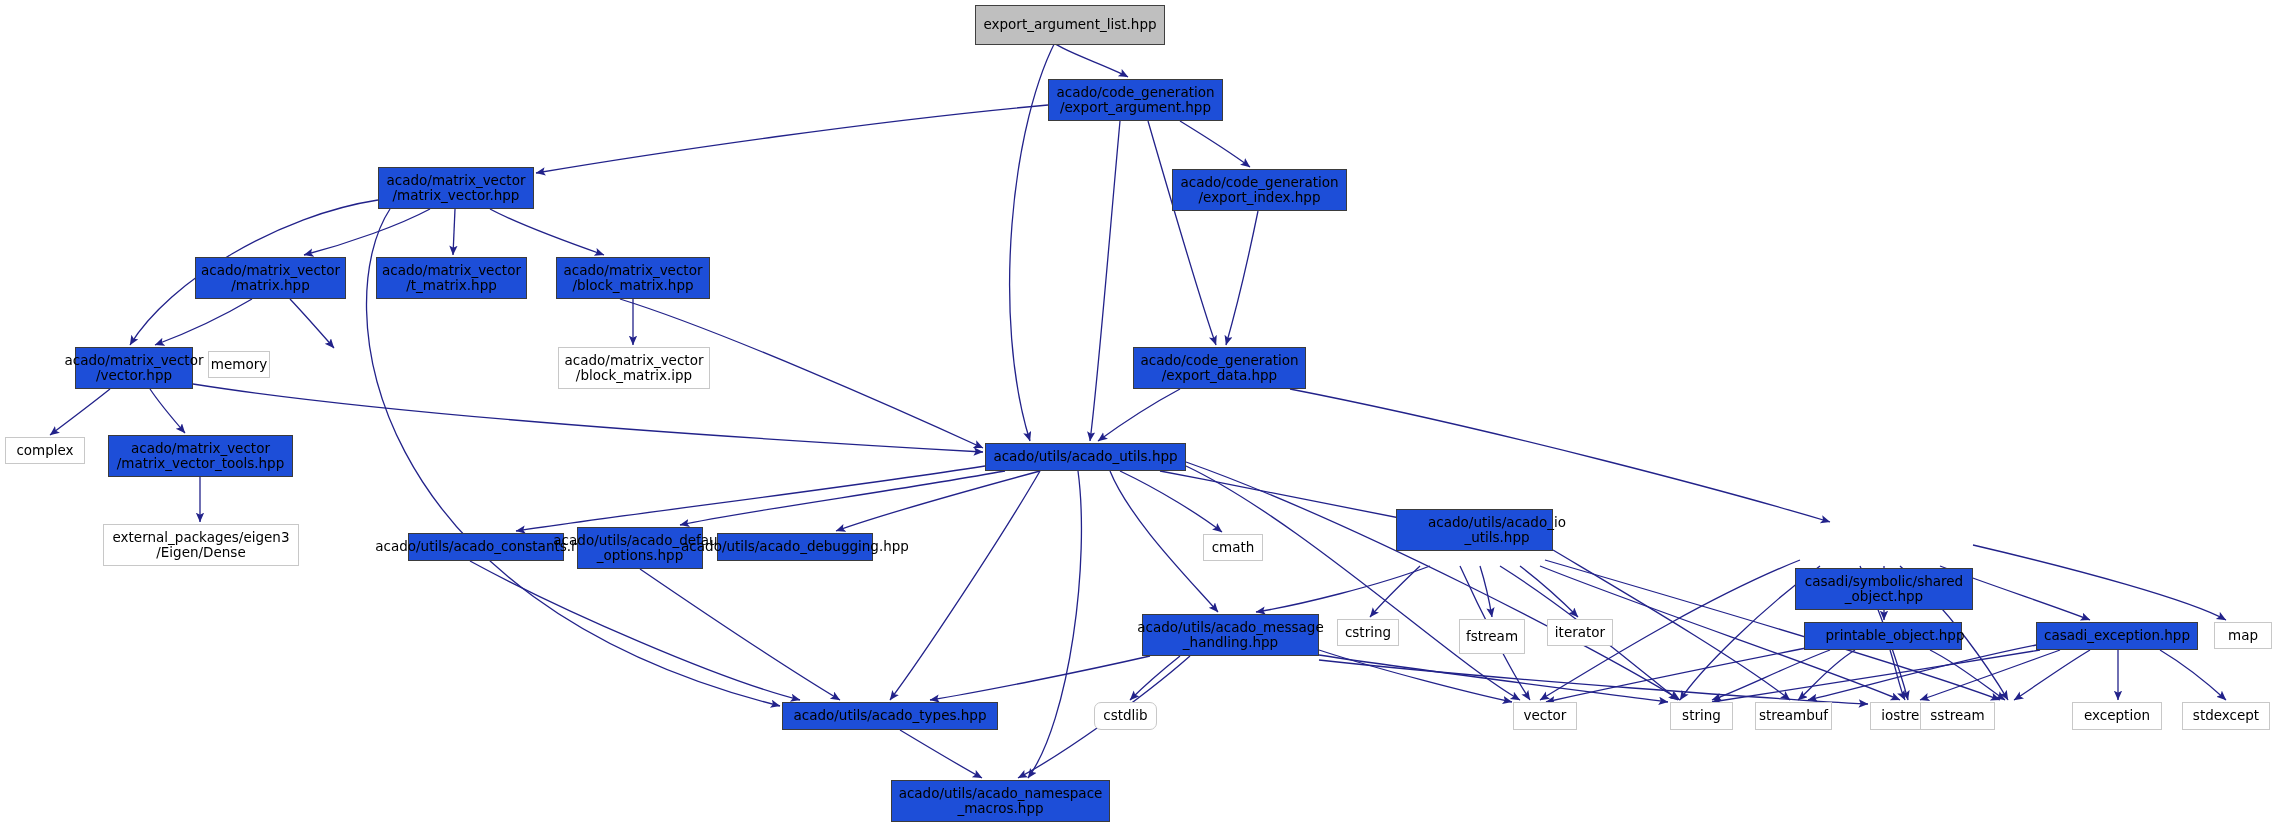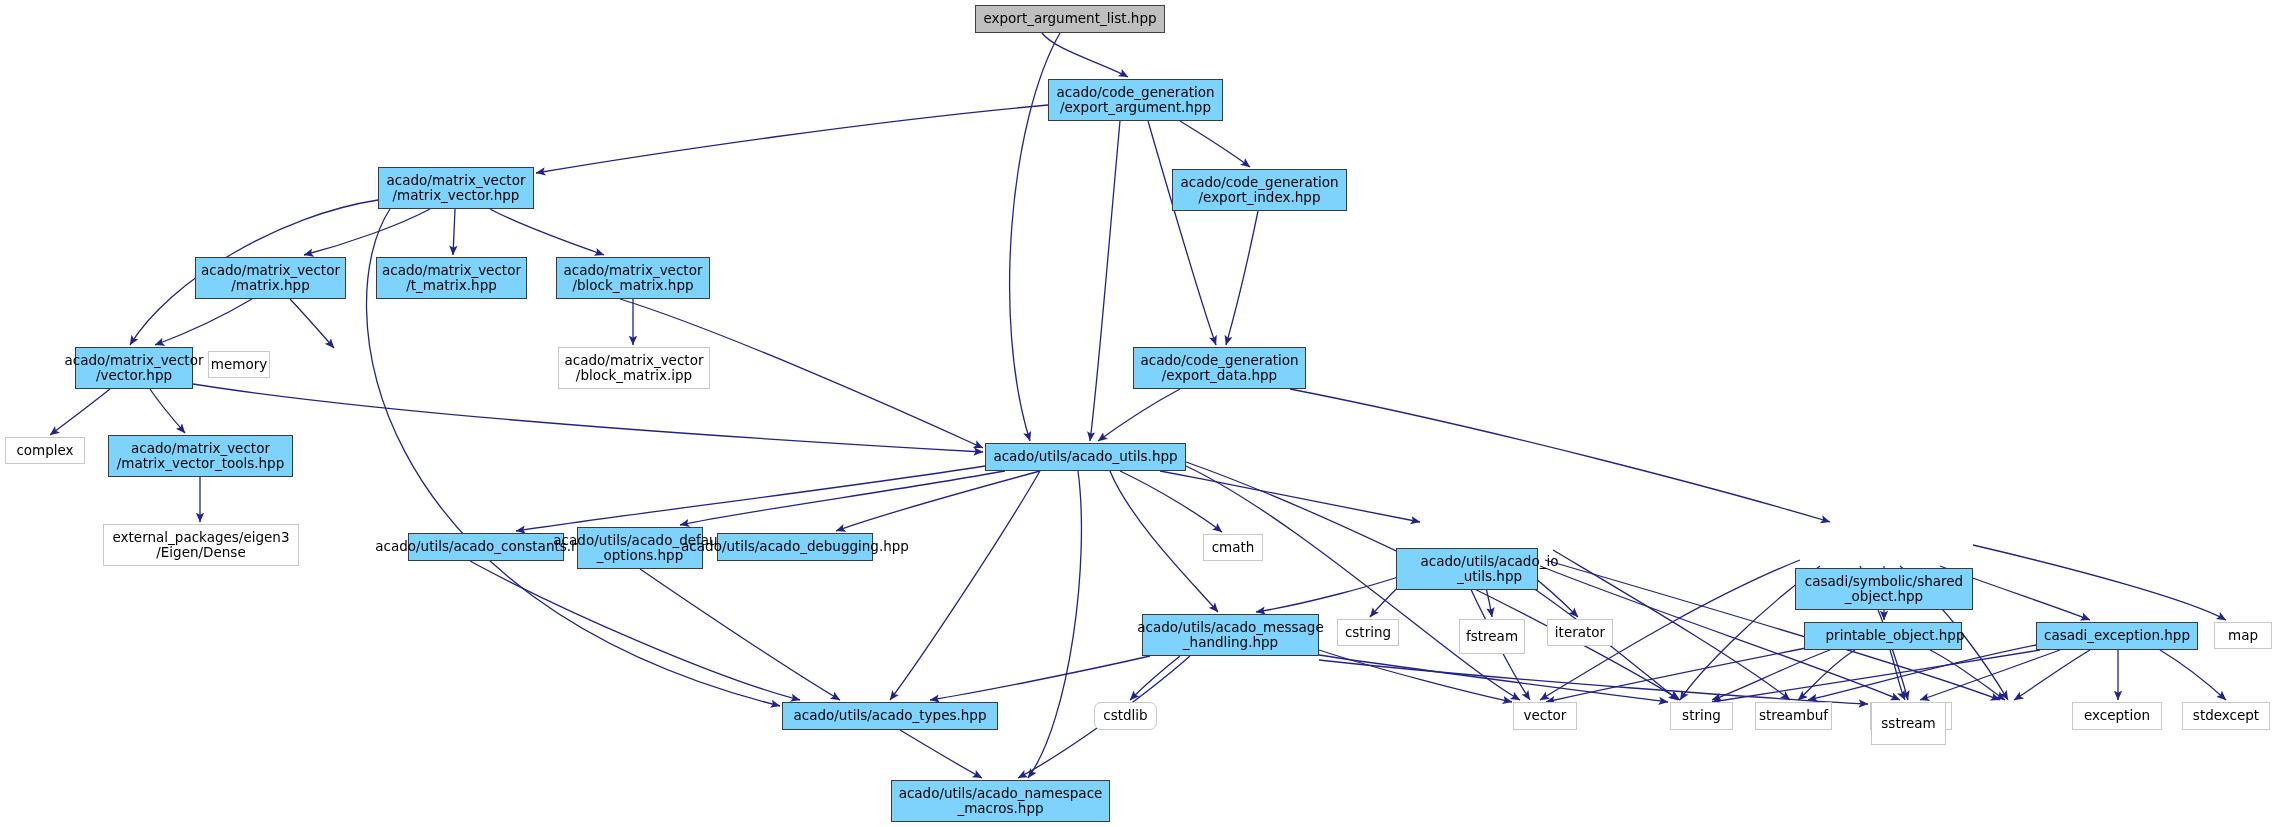--- a/index.html
+++ b/index.html
@@ -4,21 +4,21 @@
 <title>Include dependency graph</title>
 <style>
   html,body{margin:0;padding:0;background:#ffffff;}
   #canvas{position:relative;width:2278px;height:827px;background:#ffffff;
           font-family:"DejaVu Sans","Liberation Sans",sans-serif;}
   svg#edges{position:absolute;left:0;top:0;width:2278px;height:827px;pointer-events:none;}
   .node{position:absolute;box-sizing:border-box;display:flex;align-items:center;
         justify-content:center;text-align:center;line-height:1.12;
         font-size:13.5px;color:#000000;white-space:pre;}
   .node.sys{border:1px solid #c8c8c8;background:#ffffff;}
-  .node.hdr{border:1.6px solid #3b3b3b;background:#7dd3fc;}
+  .node.hdr{border:1.6px solid #3b3b3b;background:#1d4ed8;}
   .node.root{border:1.8px solid #404040;background:#bfbfbf;}
   .node span{display:block;}
 </style>
 </head>
 <body>
 
 <div id="canvas">
   <svg id="edges" viewBox="0 0 2278 827">
     <defs>
       <marker id="arw" markerWidth="9" markerHeight="9" refX="7.2" refY="3.2" orient="auto" markerUnits="strokeWidth">
@@ -90,21 +90,21 @@
         <path d="M2040,650 C1930,668 1780,692 1712,702" fill="none" stroke="#22228a" stroke-width="1.3" marker-end="url(#arw)"></path>
         <path d="M2060,650 C2010,668 1950,690 1920,700" fill="none" stroke="#22228a" stroke-width="1.3" marker-end="url(#arw)"></path>
         <path d="M2090,650 C2060,668 2030,690 2014,700" fill="none" stroke="#22228a" stroke-width="1.3" marker-end="url(#arw)"></path>
         <path d="M2118,650 L2118,700" fill="none" stroke="#22228a" stroke-width="1.3" marker-end="url(#arw)"></path>
         <path d="M2160,650 C2190,668 2215,690 2226,700" fill="none" stroke="#22228a" stroke-width="1.3" marker-end="url(#arw)"></path>
         <path d="M2036,645 C1950,662 1860,688 1808,700" fill="none" stroke="#22228a" stroke-width="1.3" marker-end="url(#arw)"></path>
         <path d="M900,730 C930,748 960,766 982,778" fill="none" stroke="#22228a" stroke-width="1.3" marker-end="url(#arw)"></path>
       </g>
   </svg>
   <div id="node-layer">
-      <div class="node root" style="left: 975px; top: 5px; width: 190px; height: 28px;"><span>export_argument_list.hpp</span></div>
+      <div class="node root" style="left: 975px; top: 5px; width: 190px; height: 40px;"><span>export_argument_list.hpp</span></div>
       <div class="node hdr" style="left: 1048px; top: 79px; width: 175px; height: 42px;"><span>acado/code_generation
 /export_argument.hpp</span></div>
       <div class="node hdr" style="left: 1172px; top: 169px; width: 175px; height: 42px;"><span>acado/code_generation
 /export_index.hpp</span></div>
       <div class="node hdr" style="left: 378px; top: 167px; width: 156px; height: 42px;"><span>acado/matrix_vector
 /matrix_vector.hpp</span></div>
       <div class="node hdr" style="left: 195px; top: 257px; width: 151px; height: 42px;"><span>acado/matrix_vector
 /matrix.hpp</span></div>
       <div class="node hdr" style="left: 376px; top: 257px; width: 151px; height: 42px;"><span>acado/matrix_vector
 /t_matrix.hpp</span></div>
@@ -121,37 +121,37 @@
       <div class="node hdr" style="left: 108px; top: 435px; width: 185px; height: 42px;"><span>acado/matrix_vector
 /matrix_vector_tools.hpp</span></div>
       <div class="node hdr" style="left: 985px; top: 443px; width: 201px; height: 28px;"><span>acado/utils/acado_utils.hpp</span></div>
       <div class="node sys" style="left: 103px; top: 524px; width: 196px; height: 42px;"><span>external_packages/eigen3
 /Eigen/Dense</span></div>
       <div class="node hdr" style="left: 408px; top: 533px; width: 156px; height: 28px;"><span>acado/utils/acado_constants.hpp</span></div>
       <div class="node hdr" style="left: 577px; top: 527px; width: 126px; height: 42px;"><span>acado/utils/acado_default
 _options.hpp</span></div>
       <div class="node hdr" style="left: 717px; top: 533px; width: 156px; height: 28px;"><span>acado/utils/acado_debugging.hpp</span></div>
       <div class="node sys" style="left: 1203px; top: 534px; width: 60px; height: 27px;"><span>cmath</span></div>
-      <div class="node hdr" style="left: 1396px; top: 548px; width: 142px; height: 42px; padding-left: 45px;"><span>acado/utils/acado_io
+      <div class="node hdr" style="left: 1396px; top: 509px; width: 157px; height: 42px; padding-left: 45px;"><span>acado/utils/acado_io
 _utils.hpp</span></div>
       <div class="node hdr" style="left: 1795px; top: 524px; width: 178px; height: 42px; margin-top: 44px;"><span>casadi/symbolic/shared
 _object.hpp</span></div>
       <div class="node hdr" style="left: 1142px; top: 614px; width: 177px; height: 42px;"><span>acado/utils/acado_message
 _handling.hpp</span></div>
       <div class="node sys" style="left: 1337px; top: 619px; width: 62px; height: 27px;"><span>cstring</span></div>
       <div class="node sys" style="left: 1459px; top: 619px; width: 66px; height: 35px;"><span>fstream</span></div>
       <div class="node sys" style="left: 1547px; top: 619px; width: 66px; height: 27px;"><span>iterator</span></div>
       <div class="node hdr" style="left: 1804px; top: 622px; width: 158px; height: 28px; padding-left: 24px;"><span>printable_object.hpp</span></div>
       <div class="node hdr" style="left: 2036px; top: 622px; width: 162px; height: 28px;"><span>casadi_exception.hpp</span></div>
       <div class="node sys" style="left: 2214px; top: 622px; width: 58px; height: 27px;"><span>map</span></div>
       <div class="node hdr" style="left: 782px; top: 702px; width: 216px; height: 28px;"><span>acado/utils/acado_types.hpp</span></div>
       <div class="node sys" style="left: 1094px; top: 702px; width: 63px; height: 28px; border-radius: 7px;"><span>cstdlib</span></div>
       <div class="node sys" style="left: 1513px; top: 702px; width: 64px; height: 28px;"><span>vector</span></div>
       <div class="node sys" style="left: 1670px; top: 702px; width: 63px; height: 28px;"><span>string</span></div>
       <div class="node sys" style="left: 1755px; top: 702px; width: 77px; height: 28px;"><span>streambuf</span></div>
       <div class="node sys" style="left: 1870px; top: 702px; width: 82px; height: 28px;"><span>iostream</span></div>
-      <div class="node sys" style="left: 1871px; top: 702px; width: 75px; height: 43px; justify-content: center;"><span>sstream</span></div>
+      <div class="node sys" style="left: 1920px; top: 702px; width: 75px; height: 28px; justify-content: center;"><span>sstream</span></div>
       <div class="node sys" style="left: 2072px; top: 702px; width: 90px; height: 28px;"><span>exception</span></div>
       <div class="node sys" style="left: 2182px; top: 702px; width: 88px; height: 28px;"><span>stdexcept</span></div>
       <div class="node hdr" style="left: 891px; top: 780px; width: 219px; height: 42px;"><span>acado/utils/acado_namespace
 _macros.hpp</span></div>
     </div>
 </div>
 
 </body></html>

